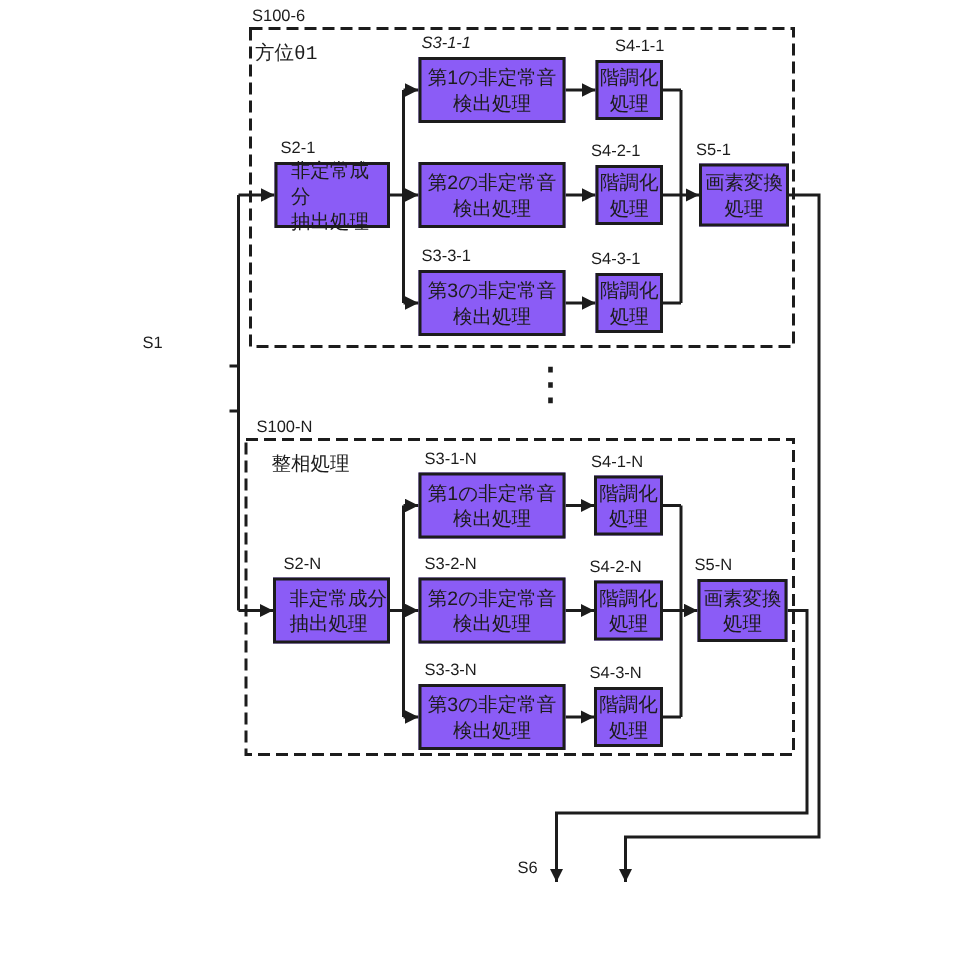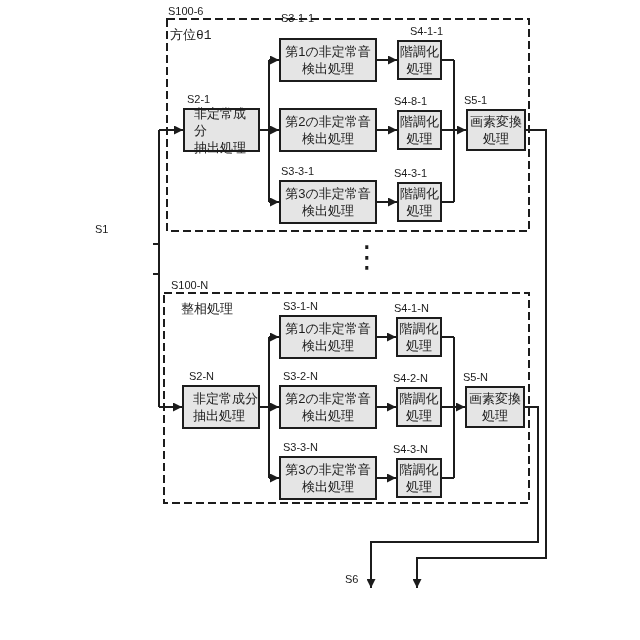--- a/index.html
+++ b/index.html
@@ -5,21 +5,21 @@
   html,body{margin:0;padding:0;background:#ffffff;}
   .stage{
     position:relative;width:640px;height:640px;background:#ffffff;
     font-family:"Liberation Sans","DejaVu Sans",sans-serif;
     color:#1c1c1c;overflow:hidden;
   }
   .lines{position:absolute;left:0;top:0;width:640px;height:640px;}
   .lines path,.lines rect{fill:none;stroke:#1c1c1c;stroke-width:2;}
   .lines rect.dashed{stroke-dasharray:8 4;}
   .node{
-    position:absolute;box-sizing:border-box;border:2px solid #1c1c1c;background:#e5e5e5;
+    position:absolute;box-sizing:border-box;border:2px solid #1c1c1c;background:#8b5cf6;
     display:flex;align-items:center;justify-content:center;text-align:center;
     font-size:13px;line-height:17px;
   }
   .node span{white-space:pre-line;display:block;}
   .node.align-left{justify-content:flex-start;text-align:left;padding-left:9px;}
   .step-label{
     position:absolute;font-size:11px;line-height:13px;white-space:nowrap;
   }
   .group-caption{
     position:absolute;font-size:13px;line-height:15px;white-space:nowrap;
@@ -87,25 +87,25 @@
 
   <div class="step-label" style="left:168px;top:5px;">S100-6</div>
   <div class="group-caption" style="left:170px;top:28px;font-family:Liberation Mono, monospace;">方位θ1</div>
   <div class="step-label" style="left:171px;top:279px;">S100-N</div>
   <div class="group-caption" style="left:181px;top:301px;">整相処理</div>
 
   <div class="v-ellipsis">⋮</div>
 
   <div class="step-label" style="left:95px;top:223px;">S1</div>
   <div class="step-label" style="left:187px;top:93px;">S2-1</div>
-  <div class="step-label" style="left:281px;top:12px;">S3-1-1</div>
+  <div class="step-label" style="left:281px;top:23px;font-style:italic;">S3-1-1</div>
   <div class="step-label" style="left:281px;top:93px;margin-top:28px;">S3-2-1</div>
   <div class="step-label" style="left:281px;top:165px;">S3-3-1</div>
   <div class="step-label" style="left:394px;top:25px;margin-left:16px;">S4-1-1</div>
-  <div class="step-label" style="left:394px;top:95px;">S4-8-1</div>
+  <div class="step-label" style="left:394px;top:95px;">S4-2-1</div>
   <div class="step-label" style="left:394px;top:167px;">S4-3-1</div>
   <div class="step-label" style="left:464px;top:94px;">S5-1</div>
   <div class="step-label" style="left:189px;top:370px;">S2-N</div>
   <div class="step-label" style="left:283px;top:300px;">S3-1-N</div>
   <div class="step-label" style="left:283px;top:370px;">S3-2-N</div>
   <div class="step-label" style="left:283px;top:441px;">S3-3-N</div>
   <div class="step-label" style="left:394px;top:302px;">S4-1-N</div>
   <div class="step-label" style="left:393px;top:372px;">S4-2-N</div>
   <div class="step-label" style="left:393px;top:443px;">S4-3-N</div>
   <div class="step-label" style="left:463px;top:371px;">S5-N</div>

